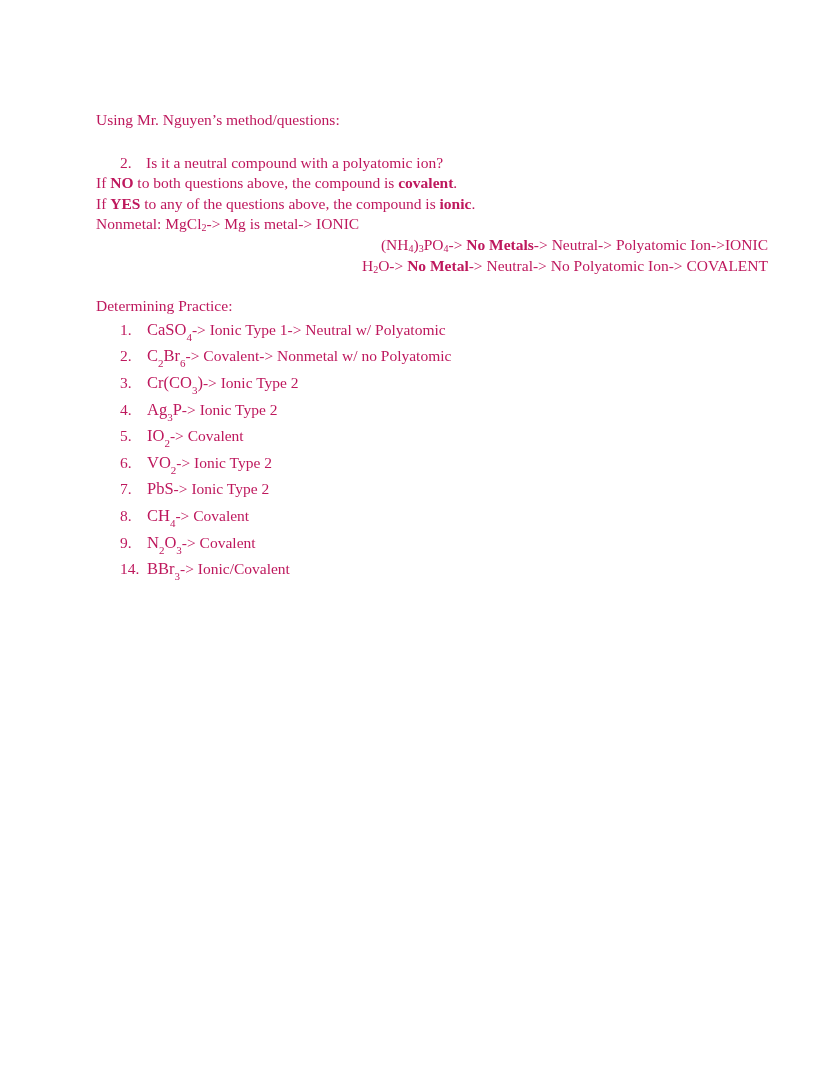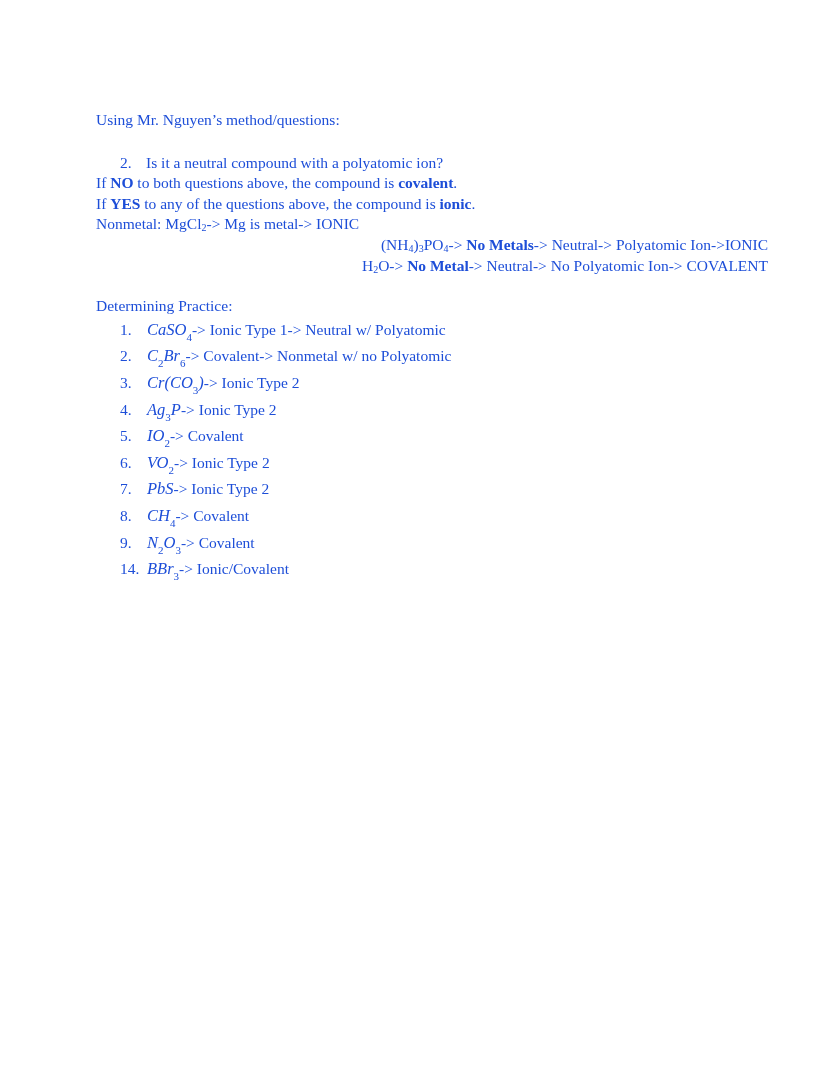--- a/index.html
+++ b/index.html
@@ -5,21 +5,21 @@
   html, body {
     margin: 0;
     padding: 0;
     background: #ffffff;
   }
   .doc {
     position: relative;
     width: 828px;
     height: 1071px;
     background: #ffffff;
-    color: #1d4ed8;
+    color: #be185d;
     font-family: "Liberation Serif", serif;
     font-size: 15.5px;
     box-sizing: border-box;
     padding: 110px 60px 0 96px;
     overflow: hidden;
   }
   .line {
     line-height: 20.6px;
     margin: 0;
     white-space: nowrap;
@@ -33,21 +33,20 @@
   .marker.lvl1 { margin-left: 24px; }
   .marker.lvl2 { margin-left: 76px; width: 24px; }
   .indent-example { margin-left: 40px; text-align: right; }
   .b { font-weight: bold; }
   .sub {
     font-size: 10px;
     vertical-align: -2px;
     line-height: 1;
   }
   .f {
-    font-style: italic;
     font-size: 16.5px;
   }
   .fsub {
     font-size: 11px;
     vertical-align: -6px;
     line-height: 1;
   }
   .prow {
     line-height: 26.6px;
     white-space: nowrap;

